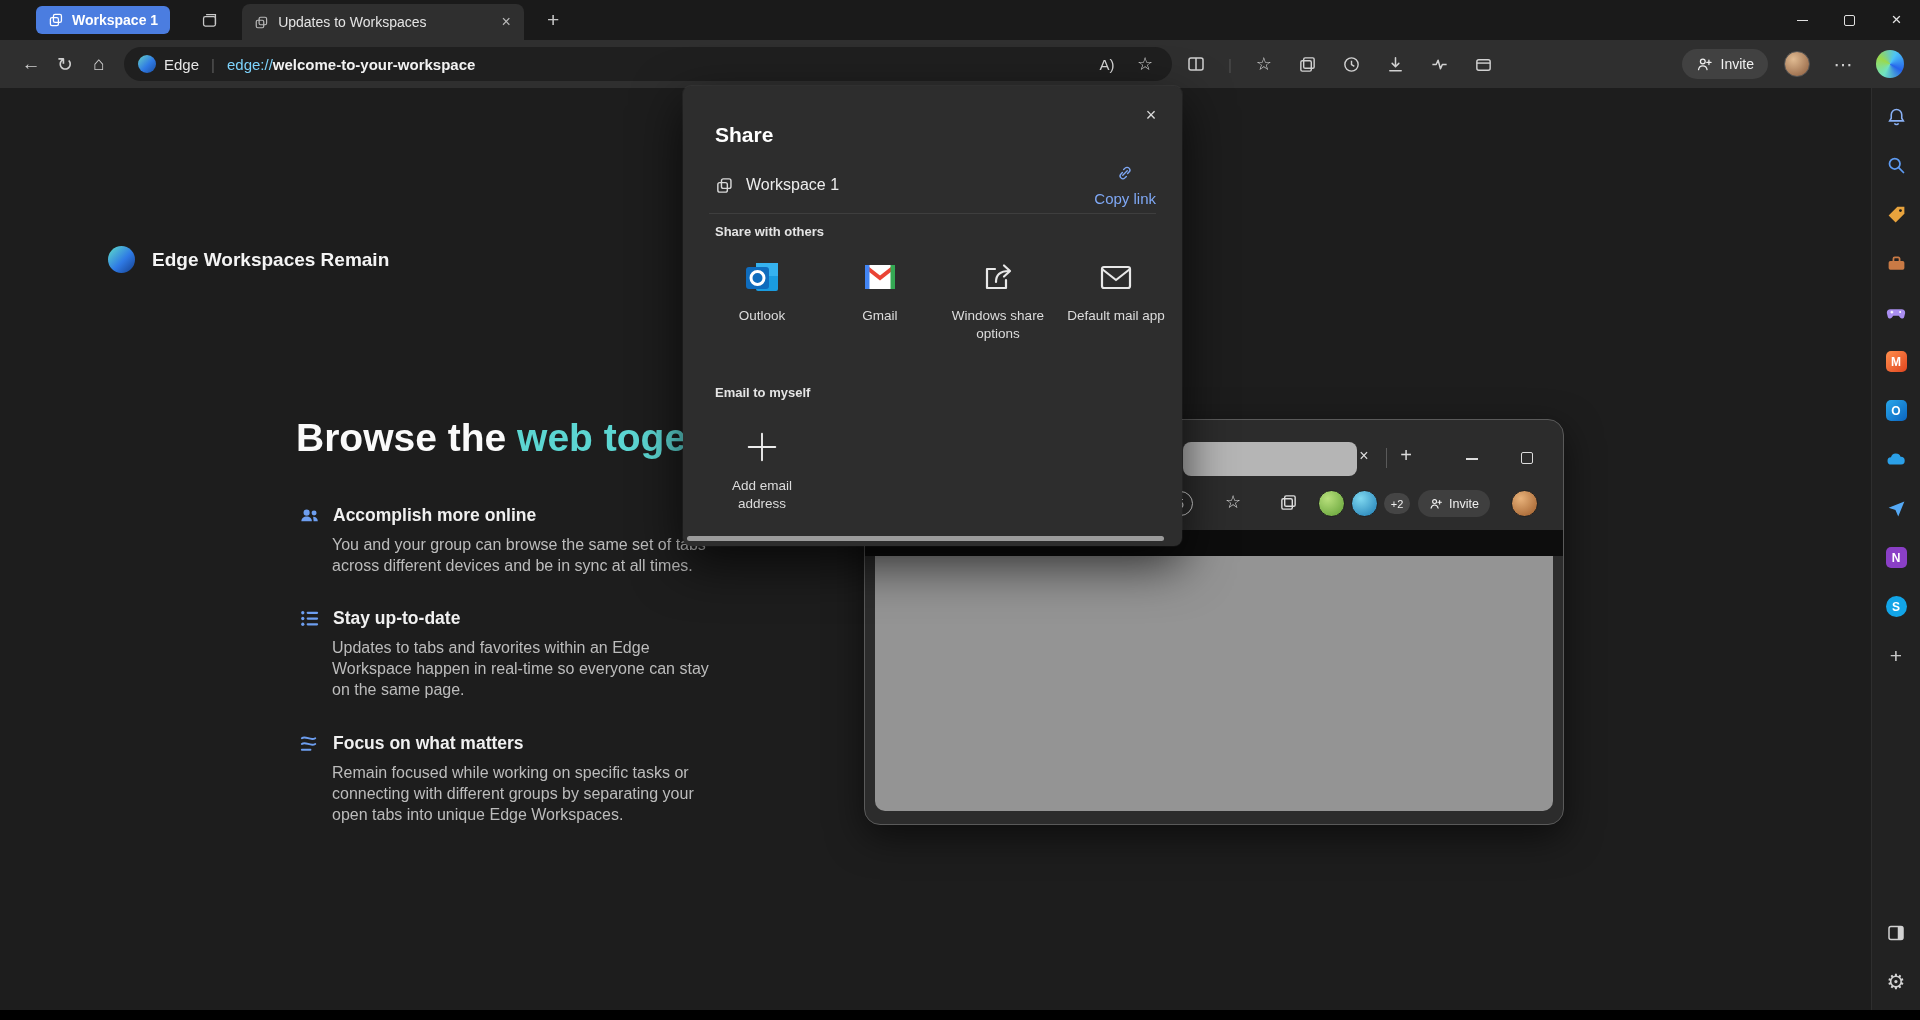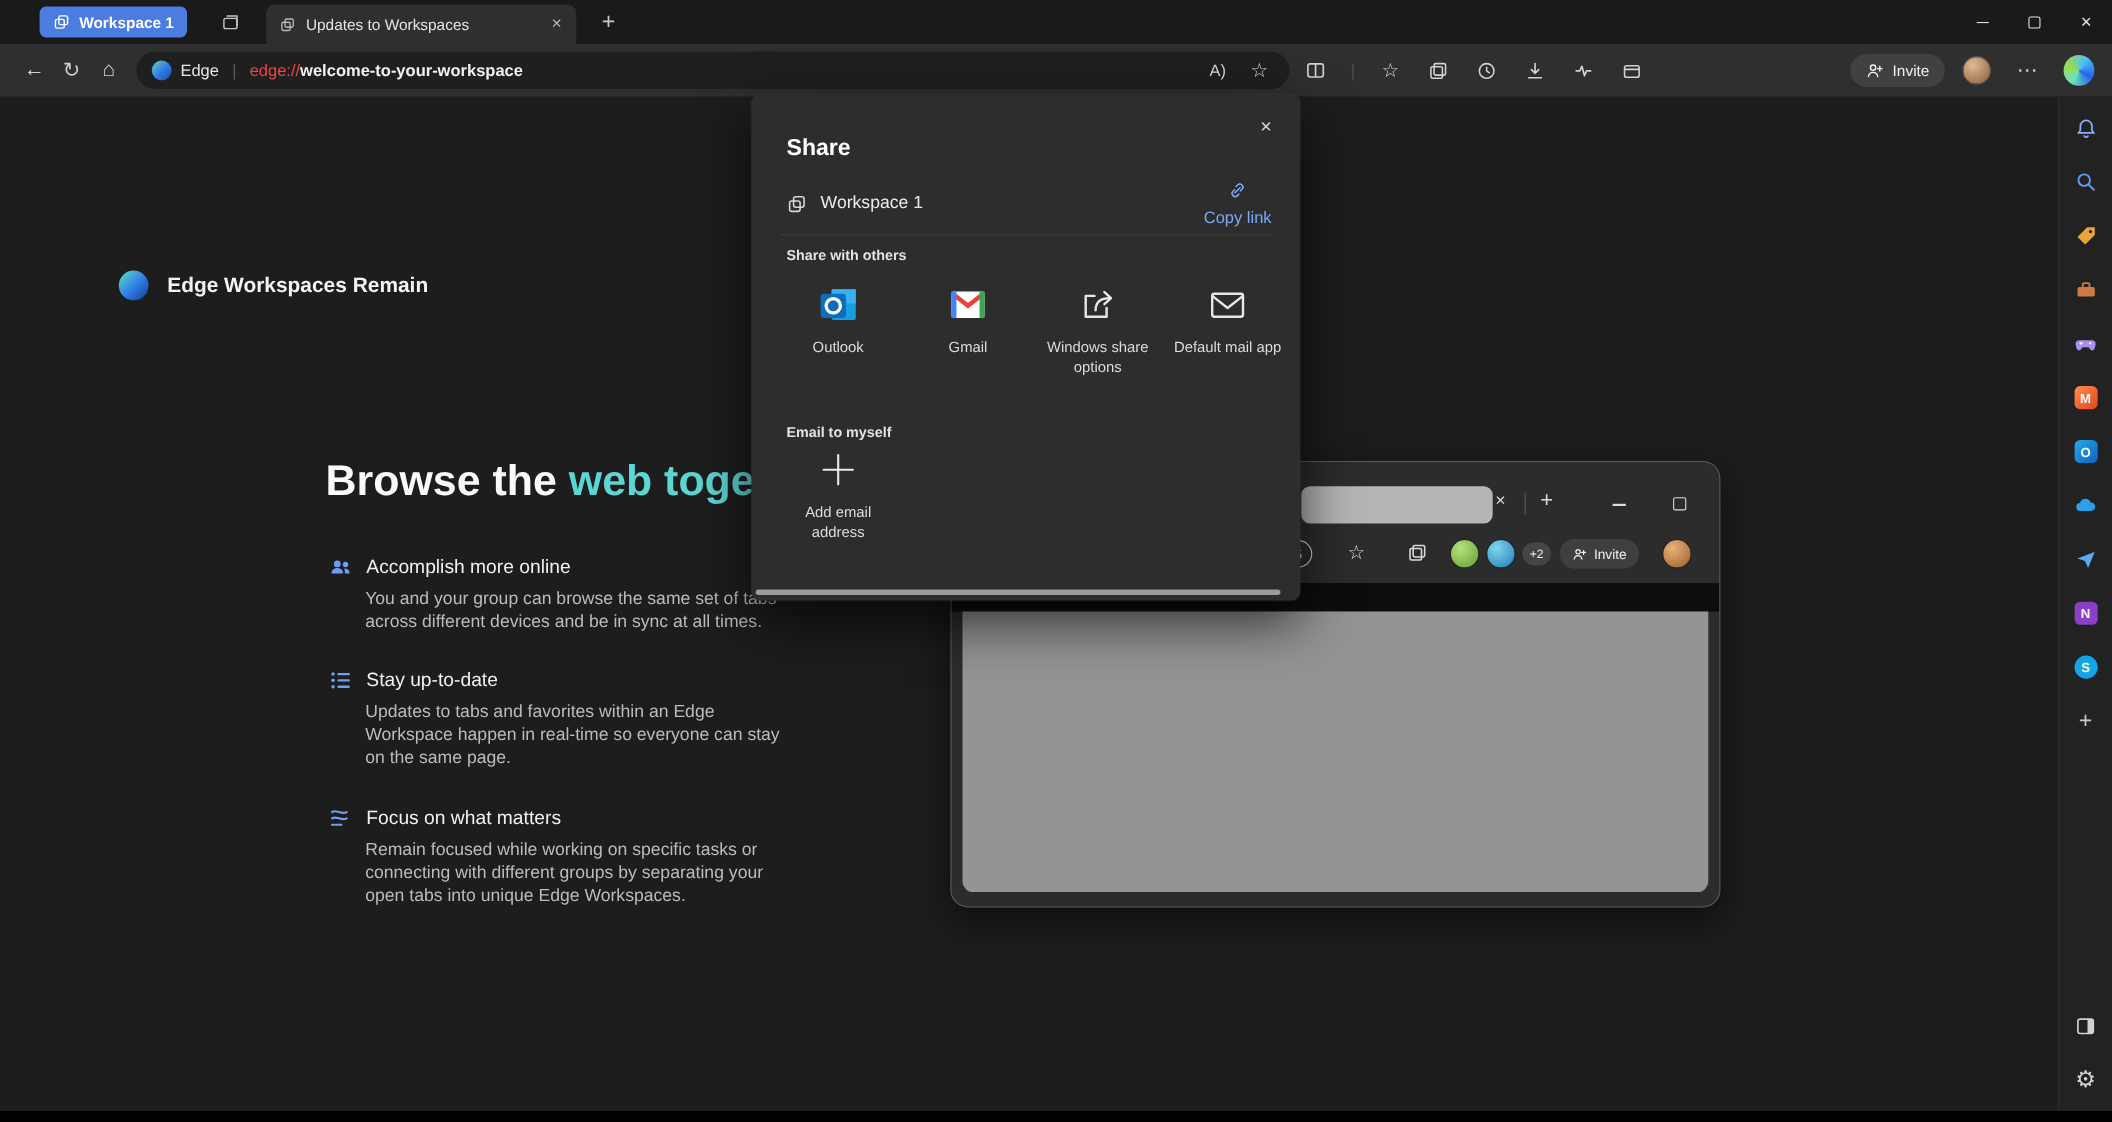--- a/index.html
+++ b/index.html
@@ -22,42 +22,42 @@
   .max-shape { display:block; width:11px; height:11px; border:1.2px solid #e0e0e0; border-radius:2px; }
 
   
   .toolbar { position:absolute; top:40px; left:0; right:0; height:48px; background:#2f2f2f; display:flex; align-items:center; padding:0 10px 0 14px; z-index:10; }
   .tbtn { min-width:34px; height:34px; display:grid; place-items:center; color:#cfcfcf; font-size:19px; border-radius:7px; }
   .addressbar { margin-left:8px; width:1048px; height:34px; background:#1f1f1f; border-radius:17px; display:flex; align-items:center; gap:8px; padding:0 12px 0 14px; font-size:15px; }
   .edge-favicon { width:18px; height:18px; border-radius:50%; background:linear-gradient(135deg,#66d2c5 0%,#2f7ae5 55%,#1b4fa0 100%); flex:none; }
   .brand { color:#e6e6e6; }
   .sep { color:#5a5a5a; margin:0 4px; }
   .url { display:flex; }
-  .scheme { color:#ef4444; }
+  .scheme { color:#7dd3fc; }
   .path { color:#f2f2f2; font-weight:700; }
   .pill-ic { width:30px; height:30px; display:grid; place-items:center; color:#d6d6d6; font-size:15px; border-radius:6px; }
   .tb-icons { display:flex; align-items:center; gap:20px; margin-left:12px; color:#d2d2d2; }
   .tb-icons .tbi { width:24px; height:24px; display:grid; place-items:center; }
   .tb-sep { color:#4f4f4f; font-size:15px; }
   .glyph-star { font-size:18px; }
   .tb-right { margin-left:auto; display:flex; align-items:center; gap:16px; margin-right:6px; }
   .invite-pill { height:30px; background:#414141; border-radius:15px; display:flex; align-items:center; gap:8px; padding:0 14px; font-size:14px; color:#f0f0f0; }
   .avatar { width:26px; height:26px; border-radius:50%; background:radial-gradient(circle at 35% 30%,#e0bb92,#8a5a3b); border:1px solid #555; }
   .copilot { width:28px; height:28px; border-radius:50%; background:conic-gradient(from 30deg,#4cc3f7,#2563eb,#6fe3c1,#9bd94c,#4cc3f7); }
 
   
   .content { position:absolute; top:88px; left:0; right:49px; bottom:10px; background:#1d1d1d; overflow:hidden; }
   .brandrow { position:absolute; left:108px; top:158px; display:flex; align-items:center; gap:17px; }
   .edge-logo-lg { width:27px; height:27px; border-radius:50%; background:linear-gradient(135deg,#5fe0c8 0%,#2f7ae5 55%,#143f8c 100%); }
   .brand-title { font-size:19px; font-weight:700; color:#f4f4f4; }
   .heading { position:absolute; left:296px; top:328px; font-size:39px; font-weight:700; color:#fafafa; white-space:nowrap; }
   .heading .accent { color:#5cd6d2; }
   .features { position:absolute; left:298px; top:416px; width:420px; display:flex; flex-direction:column; gap:31px; }
   .feature-head { display:flex; align-items:center; gap:12px; color:#6d9ef0; }
-  .feature-title { font-size:17.5px; font-weight:400; color:#f0f0f0;text-align:center; }
+  .feature-title { font-size:17.5px; font-weight:700; color:#f0f0f0;text-align:center; }
   .feature-body { margin:7px 0 0 34px; font-size:16px; line-height:1.32; color:#bcbcbc; }
 
   
   .mock { position:absolute; left:864px; top:331px; width:700px; height:406px; background:#2c2c2c; border:1px solid #5a5a5a; border-radius:16px; box-shadow:0 12px 36px rgba(0,0,0,.55); z-index:5; overflow:hidden; }
   .mock-tab-light { position:absolute; left:318px; top:22px; width:174px; height:34px; background:#b5b5b5; border-radius:8px; }
   .mock-x { position:absolute; left:490px; top:27px; width:18px; text-align:center; color:#dcdcdc; font-size:16px; }
   .mock-div { position:absolute; left:521px; top:28px; width:1px; height:20px; background:#5a5a5a; }
   .mock-plus { position:absolute; left:531px; top:24px; width:20px; text-align:center; color:#dcdcdc; font-size:20px; }
   .mock-min { position:absolute; left:601px; top:38px; width:12px; height:1.5px; background:#dcdcdc; }
   .mock-max { position:absolute; left:656px; top:32px; width:12px; height:12px; border:1.5px solid #dcdcdc; border-radius:2px; }
@@ -94,21 +94,21 @@
   .dlg-ws-name { font-size:16px; color:#ececec; }
   .copylink { display:flex; align-items:center; gap:8px; color:#7fa8f5; font-size:15px; cursor:default;flex-direction:column; }
   .dlg-divider { position:absolute; left:26px; right:26px; top:127px; height:1px; background:#3e3e3e; }
   .dlg-label { position:absolute; left:32px; font-size:13px; font-weight:700; color:#e4e4e4; }
   .dlg-label.l1 { top:138px; }
   .dlg-label.l2 { top:299px; }
   .targets { position:absolute; left:20px; top:170px; display:flex; }
   .target { width:118px; display:flex; flex-direction:column; align-items:center; gap:9px; cursor:default; }
   .ticon { width:42px; height:42px; display:grid; place-items:center; }
   .tlabel { font-size:13.5px; color:#dcdcdc; text-align:center; line-height:1.3; }
-  .addmail { position:absolute; left:20px; top:320px; }
+  .addmail { position:absolute; left:20px; top:340px; }
   .addmail .tlabel { max-width:84px; }
   .dlg-scroll { position:absolute; left:4px; right:18px; bottom:5px; height:5px; background:#9b9b9b; border-radius:3px; }
 
   svg { display:block; }
 </style>
 </head>
 <body>
 
 <div class="screen">
 

